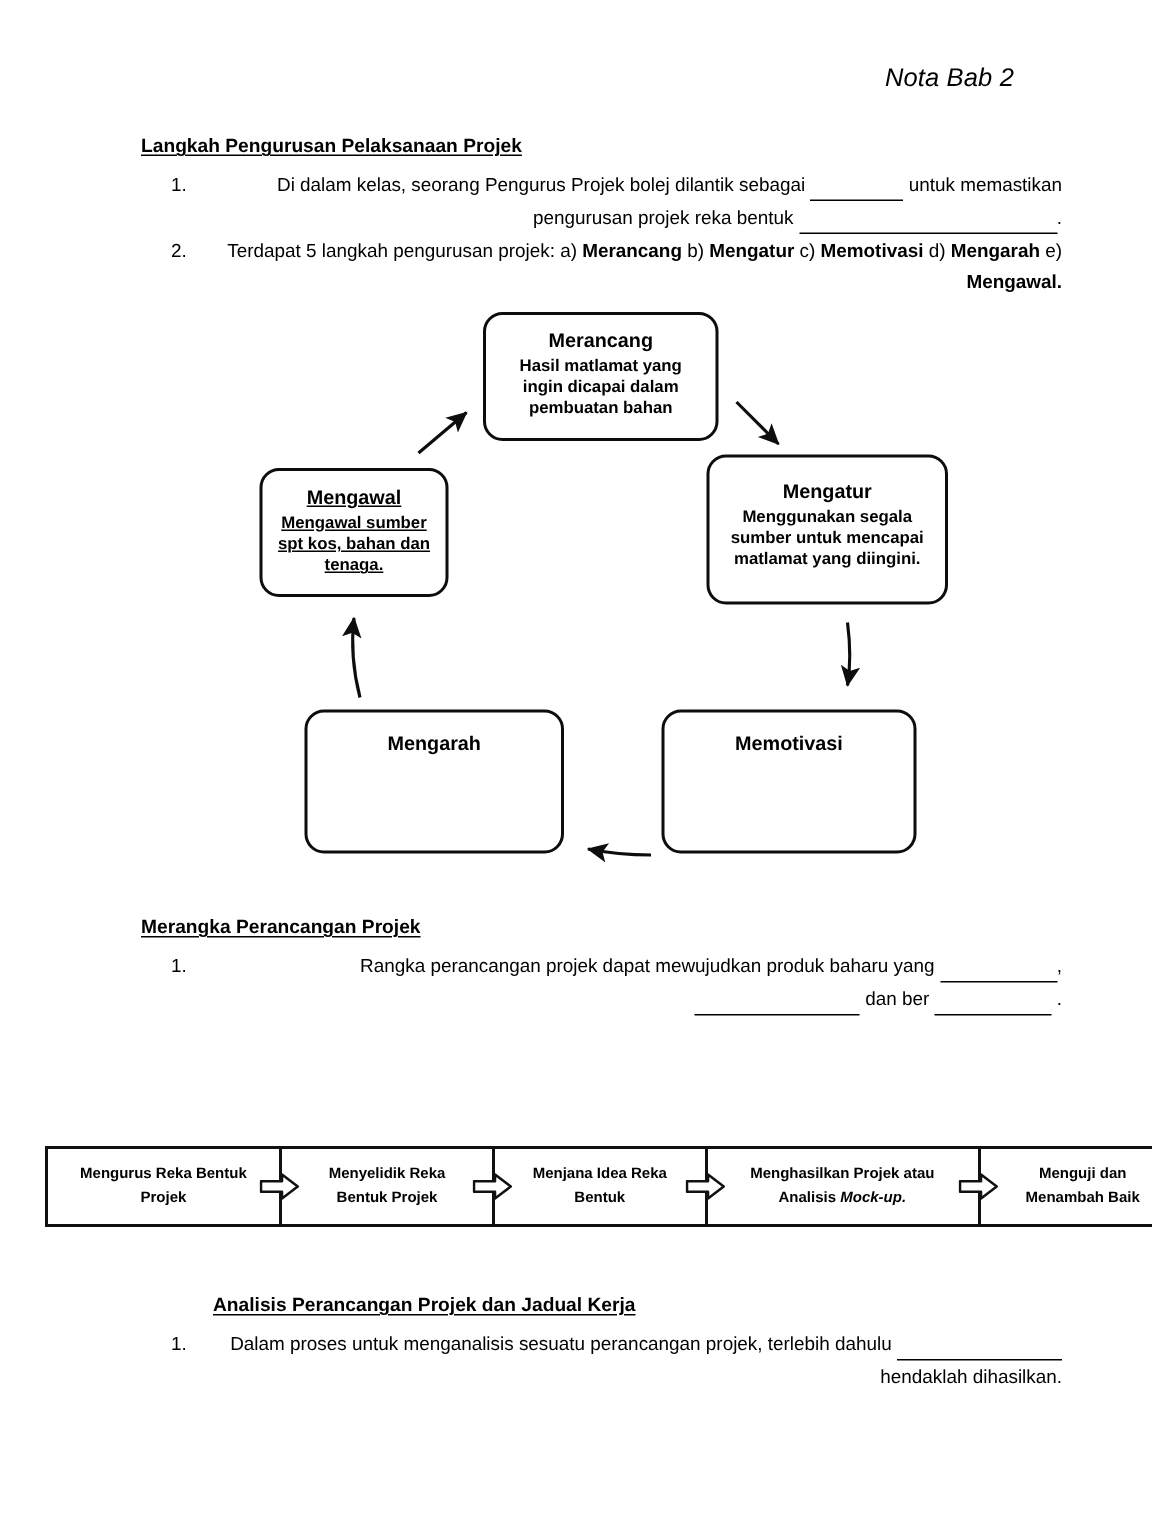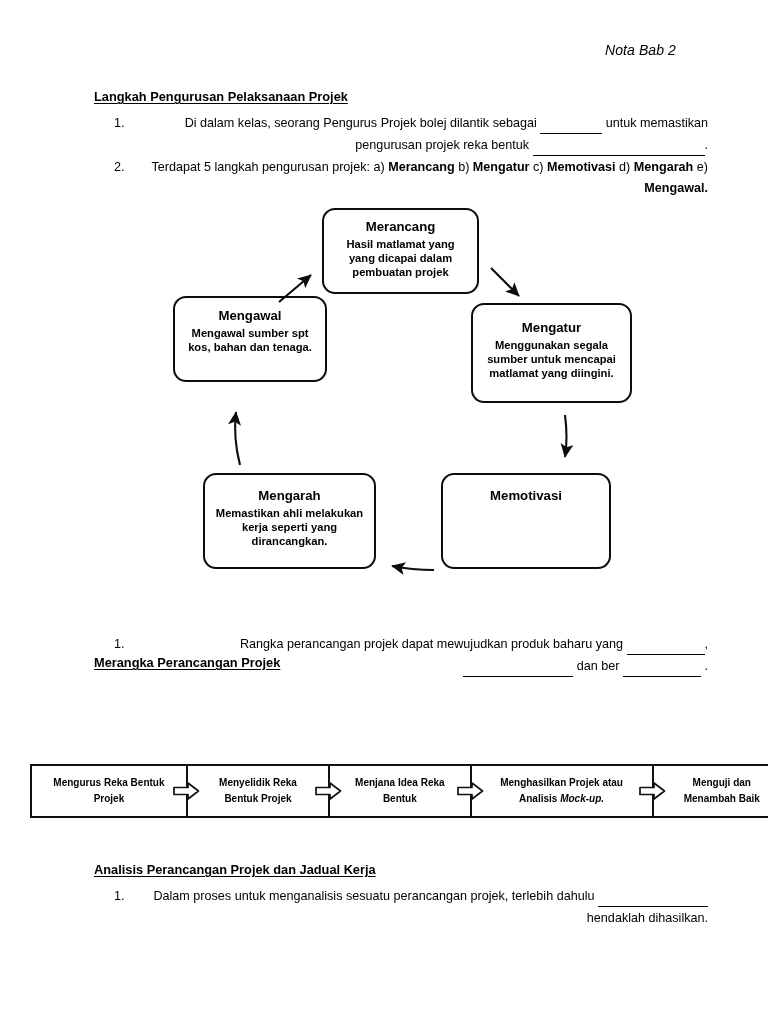--- a/index.html
+++ b/index.html
@@ -23,38 +23,38 @@
     width: 768px;
     height: 1024px;
   }
 
   
   .doc-header {
     position: absolute;
     top: 42px;
     right: 92px;
     font-style: italic;
-    font-size: 14px;
+    font-size: 17px;
     letter-spacing: 0.1px;
     white-space: nowrap;
   }
 
   
   .section-heading {
     position: absolute;
     left: 94px;
     font-size: 12.8px;
     font-weight: bold;
     text-decoration: underline;
     text-underline-offset: 2px;
     white-space: nowrap;
   }
   #heading-langkah { top: 89px; }
-  #heading-merangka { top: 610px; margin-top: 45px; }
-  #heading-analisis { top: 862px; }
+  #heading-merangka { top: 610px; }
+  #heading-analisis { top: 862px; margin-left: 48px; }
 
   
   .num-list {
     position: absolute;
     left: 108px;
     width: 600px;
     font-size: 12.6px;
     line-height: 21px;
   }
   #list-langkah { top: 113px; }
@@ -116,21 +116,21 @@
     white-space: nowrap;
   }
   .node-desc {
     font-size: 11.2px;
     font-weight: bold;
     line-height: 14.2px;
   }
 
   #node-merancang  { left: 322px; top: 208px; width: 157px; height: 86px; }
   #node-mengatur   { left: 471px; top: 303px; width: 161px; height: 100px; }
-  #node-mengawal   { left: 173px; top: 296px; width: 154px; height: 86px; }
+  #node-mengawal   { left: 173px; top: 312px; width: 126px; height: 86px; text-decoration: underline; }
   #node-memotivasi { left: 441px; top: 473px; width: 170px; height: 96px; }
   #node-mengarah   { left: 203px; top: 473px; width: 173px; height: 96px; }
 
   #node-merancang .node-title { margin-top: 2px; }
   #node-mengatur .node-title  { margin-top: 8px; }
   #node-mengawal .node-title  { margin-top: 3px; }
   #node-memotivasi .node-title{ margin-top: 6px; }
   #node-mengarah .node-title  { margin-top: 6px; }
 
   .arrow-layer {
@@ -201,35 +201,34 @@
       <div class="li-row">
         <div class="li-marker">2.</div>
         <div class="li-body">Terdapat 5 langkah pengurusan projek: a) <b>Merancang</b> b) <b>Mengatur</b> c) <b>Memotivasi</b> d) <b>Mengarah</b> e) <b>Mengawal.</b></div>
       </div>
     </div>
 
   <div class="cycle">
 
     <div class="node" id="node-merancang">
       <div class="node-title">Merancang</div>
-      <div class="node-desc">Hasil matlamat yang yang dicapai dalam pembuatan projek</div>
+      <div class="node-desc">Hasil matlamat yang ingin dicapai dalam pembuatan bahan</div>
     </div>
 
     <div class="node" id="node-mengatur">
       <div class="node-title">Mengatur</div>
       <div class="node-desc">Menggunakan segala sumber untuk mencapai matlamat yang diingini.</div>
     </div>
 
     <div class="node" id="node-memotivasi">
       <div class="node-title">Memotivasi</div>
     </div>
 
     <div class="node" id="node-mengarah">
       <div class="node-title">Mengarah</div>
-      <div class="node-desc">Memastikan ahli melakukan kerja seperti yang dirancangkan.</div>
     </div>
 
     <div class="node" id="node-mengawal">
       <div class="node-title">Mengawal</div>
       <div class="node-desc">Mengawal sumber spt kos, bahan dan tenaga.</div>
     </div>
 
     <svg class="arrow-layer" viewBox="0 0 768 1024" width="768" height="1024">
       <defs>
         <marker id="ah" markerWidth="9" markerHeight="9" refX="6.2" refY="3.1" orient="auto" markerUnits="strokeWidth">

